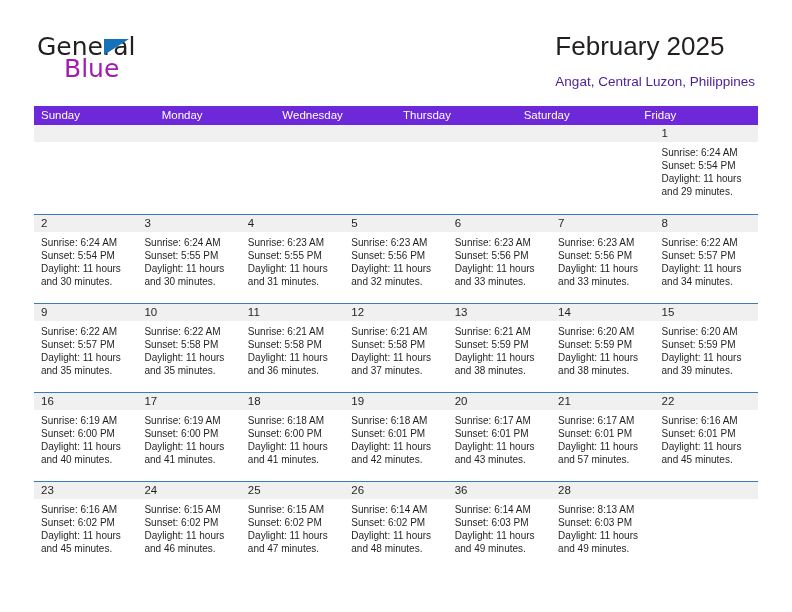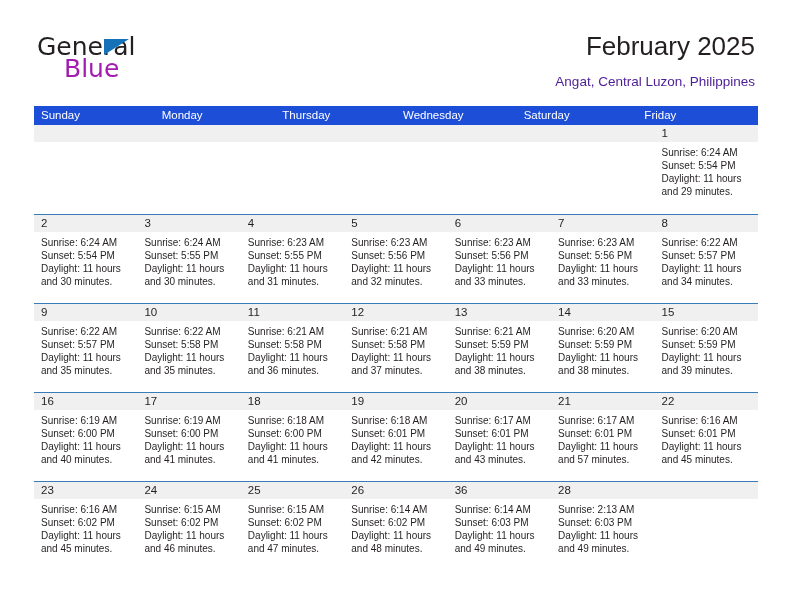--- a/index.html
+++ b/index.html
@@ -63,21 +63,20 @@
     color: #a21caf;
     line-height: 26px;
     font-family: "DejaVu Sans", sans-serif;
     font-weight: 400;
   }
 
   .title-block {
     position: absolute;
     right: 38px;
     top: 30px;
-    text-align: right;
   }
   .cal-title {
     font-size: 26px;
     color: #231f20;
     line-height: 32px;
     white-space: nowrap;
   }
   .cal-subtitle {
     margin-top: 12px;
     font-size: 13.5px;
@@ -88,21 +87,21 @@
 
   
   .calendar {
     position: absolute;
     left: 34px;
     top: 106px;
     width: 724px;
   }
   .dow-row {
     display: flex;
-    background: #1d4ed8;
+    background: #6d28d9;
     height: 19px;
   }
   .dow {
     flex: 1 1 0;
     color: #ffffff;
     font-size: 11.5px;
     line-height: 19px;
     padding-left: 7px;
     box-sizing: border-box;
     white-space: nowrap;
@@ -163,22 +162,22 @@
       <div class="cal-subtitle">Angat, Central Luzon, Philippines</div>
     </div>
 
   </div>
 
   <div class="calendar">
 
     <div class="dow-row">
       <div class="dow">Sunday</div>
       <div class="dow">Monday</div>
+      <div class="dow">Wednesday</div>
       <div class="dow">Thursday</div>
-      <div class="dow">Wednesday</div>
       <div class="dow">Saturday</div>
       <div class="dow">Friday</div>
     </div>
 
     <div id="weeks-host">
         <div class="week first">
           <div class="cell empty">
             <div class="daynum-band"></div>
           </div>
           <div class="cell empty">
@@ -443,21 +442,21 @@
             <div class="cell-body">
               <div>Sunrise: 6:14 AM</div>
               <div>Sunset: 6:03 PM</div>
               <div>Daylight: 11 hours</div>
               <div>and 49 minutes.</div>
             </div>
           </div>
           <div class="cell">
             <div class="daynum-band">28</div>
             <div class="cell-body">
-              <div>Sunrise: 2:13 AM</div>
+              <div>Sunrise: 8:13 AM</div>
               <div>Sunset: 6:03 PM</div>
               <div>Daylight: 11 hours</div>
               <div>and 49 minutes.</div>
             </div>
           </div>
           <div class="cell empty">
             <div class="daynum-band"></div>
           </div>
         </div>
       </div>

